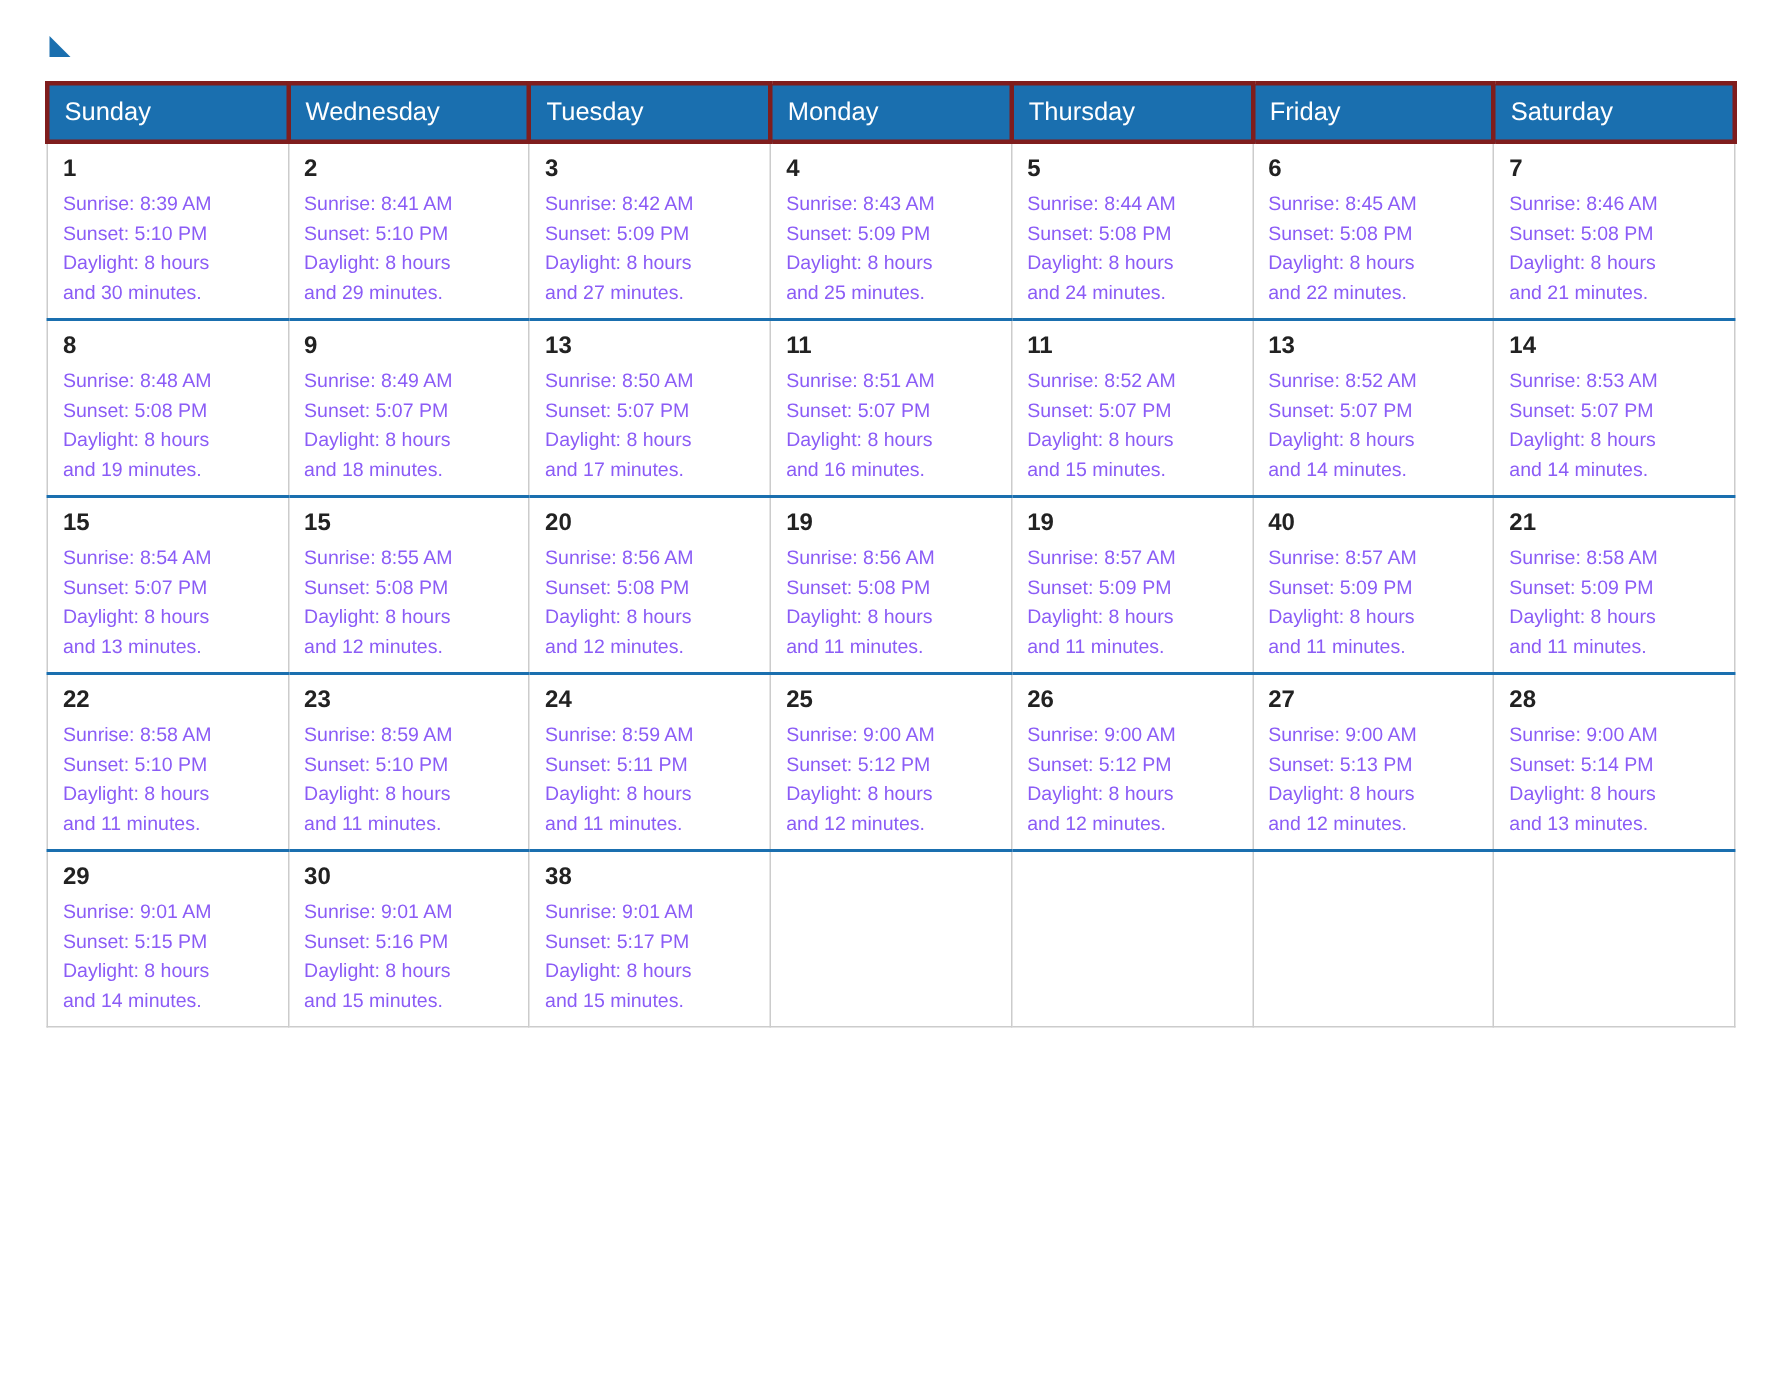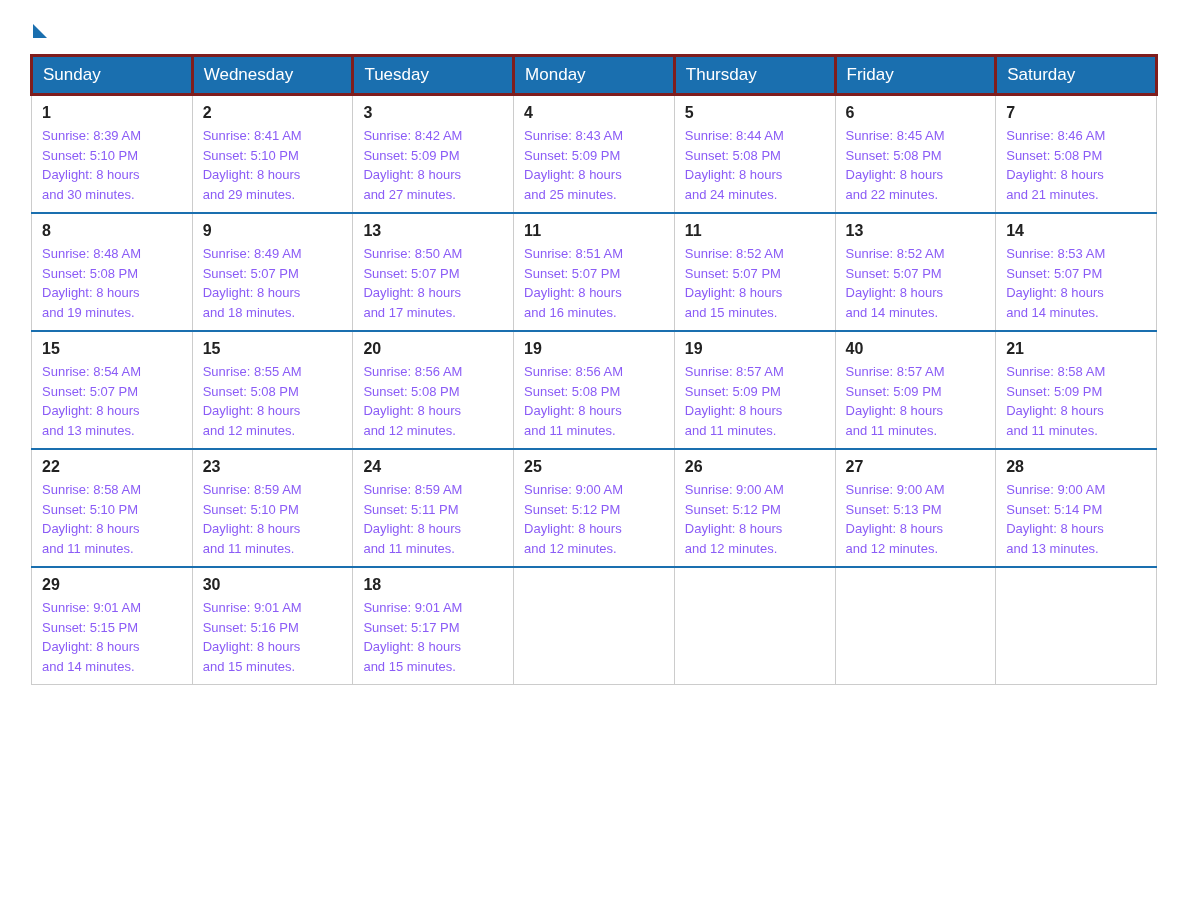--- a/index.html
+++ b/index.html
@@ -253,21 +253,21 @@
       <tr class="row-divider">
         <td>
           <span class="day-num">29</span>
           <div class="day-info">Sunrise: 9:01 AM<br>Sunset: 5:15 PM<br>Daylight: 8 hours<br>and 14 minutes.</div>
         </td>
         <td>
           <span class="day-num">30</span>
           <div class="day-info">Sunrise: 9:01 AM<br>Sunset: 5:16 PM<br>Daylight: 8 hours<br>and 15 minutes.</div>
         </td>
         <td>
-          <span class="day-num">18</span>
+          <span class="day-num">38</span>
           <div class="day-info">Sunrise: 9:01 AM<br>Sunset: 5:17 PM<br>Daylight: 8 hours<br>and 15 minutes.</div>
         </td>
         <td class="empty-cell"></td>
         <td class="empty-cell"></td>
         <td class="empty-cell"></td>
         <td class="empty-cell"></td>
       </tr>
     </tbody>
 </table>
 

